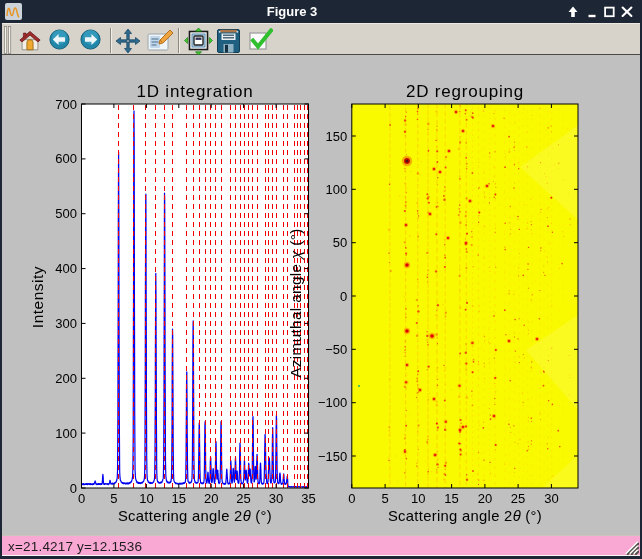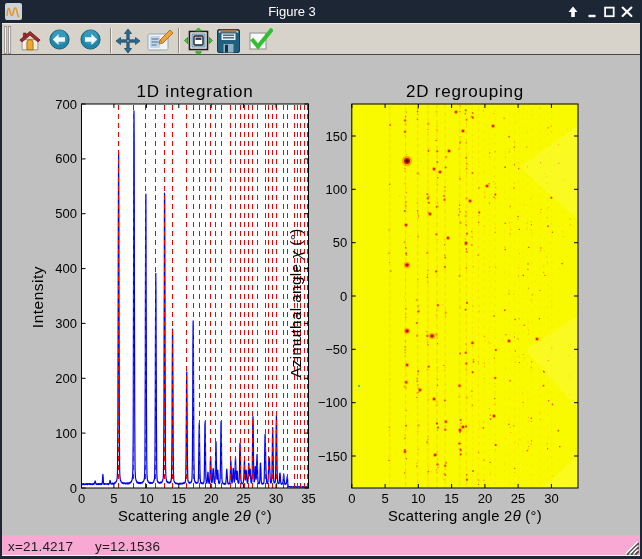--- a/index.html
+++ b/index.html
@@ -1,18 +1,18 @@
 <!DOCTYPE html>
 <html><head><meta charset="utf-8">
 <style>
 *{margin:0;padding:0;box-sizing:border-box}
 html,body{width:642px;height:559px;overflow:hidden;background:#1c2634;font-family:"Liberation Sans",sans-serif}
 #win{position:relative;width:642px;height:559px}
 #titlebar{position:absolute;top:0;left:0;width:642px;height:23px;background:#1c2634}
-#title{position:absolute;left:292px;top:3.5px;transform:translateX(-50%);color:#fff;font-weight:normal;font-size:13px;white-space:nowrap}
+#title{position:absolute;left:292px;top:3.5px;transform:translateX(-50%);color:#fff;font-weight:bold;font-size:13px;white-space:nowrap}
 #appicon{position:absolute;left:5px;top:3px}
 .wbtn{position:absolute;top:0}
 #toolbar{position:absolute;top:23px;left:2px;width:638px;height:32px;background:#d7d3cb;border-bottom:1px solid #4b4a47;border-top:1px solid #edeae3}
 #canvas{position:absolute;top:55px;left:2px;width:638px;height:480px;background:#c0c0c0}
 #statusbar{position:absolute;top:535px;left:2px;width:638px;height:21px;background:#f9a8d4;border-top:1px solid #c9c5bd}
 #statusbar .txt{position:absolute;top:2.5px;font-size:13.5px;color:#1c1c1c;letter-spacing:0.2px}
 #bottomline{position:absolute;top:555px;left:2px;width:638px;height:1px;background:#f5f5f2}
 .sep{position:absolute;top:4px;width:1px;height:25px;background:#8a8880;box-shadow:1px 0 0 #f2efe9}
 .ticon{position:absolute;top:4px}
 </style></head>
@@ -955,21 +955,21 @@
 <line x1="349.8" y1="81.0" x2="353.8" y2="81.0" stroke="#000"></line>
 <line x1="576.0" y1="81.0" x2="572.0" y2="81.0" stroke="#000"></line>
 <text x="345.3" y="85.5" font-family="Liberation Sans, sans-serif" font-size="13" text-anchor="end" fill="#000">150</text>
 <text x="463" y="42" font-family="Liberation Sans, sans-serif" font-size="17" letter-spacing="0.8" text-anchor="middle" fill="#000">2D regrouping</text>
 <text x="463" y="466.0" font-family="Liberation Sans, sans-serif" font-size="14.8" letter-spacing="0.3" text-anchor="middle" fill="#000">Scattering angle 2<tspan font-style="italic">θ</tspan> (°)</text>
 <text x="299" y="248" font-family="Liberation Sans, sans-serif" font-size="15.2" letter-spacing="0.4" text-anchor="middle" fill="#000" transform="rotate(-90 299 248)">Azimuthal angle <tspan font-style="italic">χ</tspan> (°)</text>
 </svg>
   </div>
   <div id="statusbar">
     <span class="txt" style="left:6px">x=21.4217</span>
-    <span class="txt" style="left:93px">y=12.1536</span>
+    <span class="txt" style="left:75px">y=12.1536</span>
     <svg style="position:absolute;right:1px;bottom:1px" width="15" height="15" viewBox="0 0 15 15">
       <g stroke-width="2">
         <line x1="14" y1="2" x2="2" y2="14" stroke="#fff"></line>
         <line x1="15" y1="3" x2="3" y2="15" stroke="#55524c"></line>
         <line x1="14" y1="6" x2="6" y2="14" stroke="#fff"></line>
         <line x1="15" y1="7" x2="7" y2="15" stroke="#55524c"></line>
         <line x1="14" y1="10" x2="10" y2="14" stroke="#fff"></line>
         <line x1="15" y1="11" x2="11" y2="15" stroke="#55524c"></line>
       </g>
     </svg>

